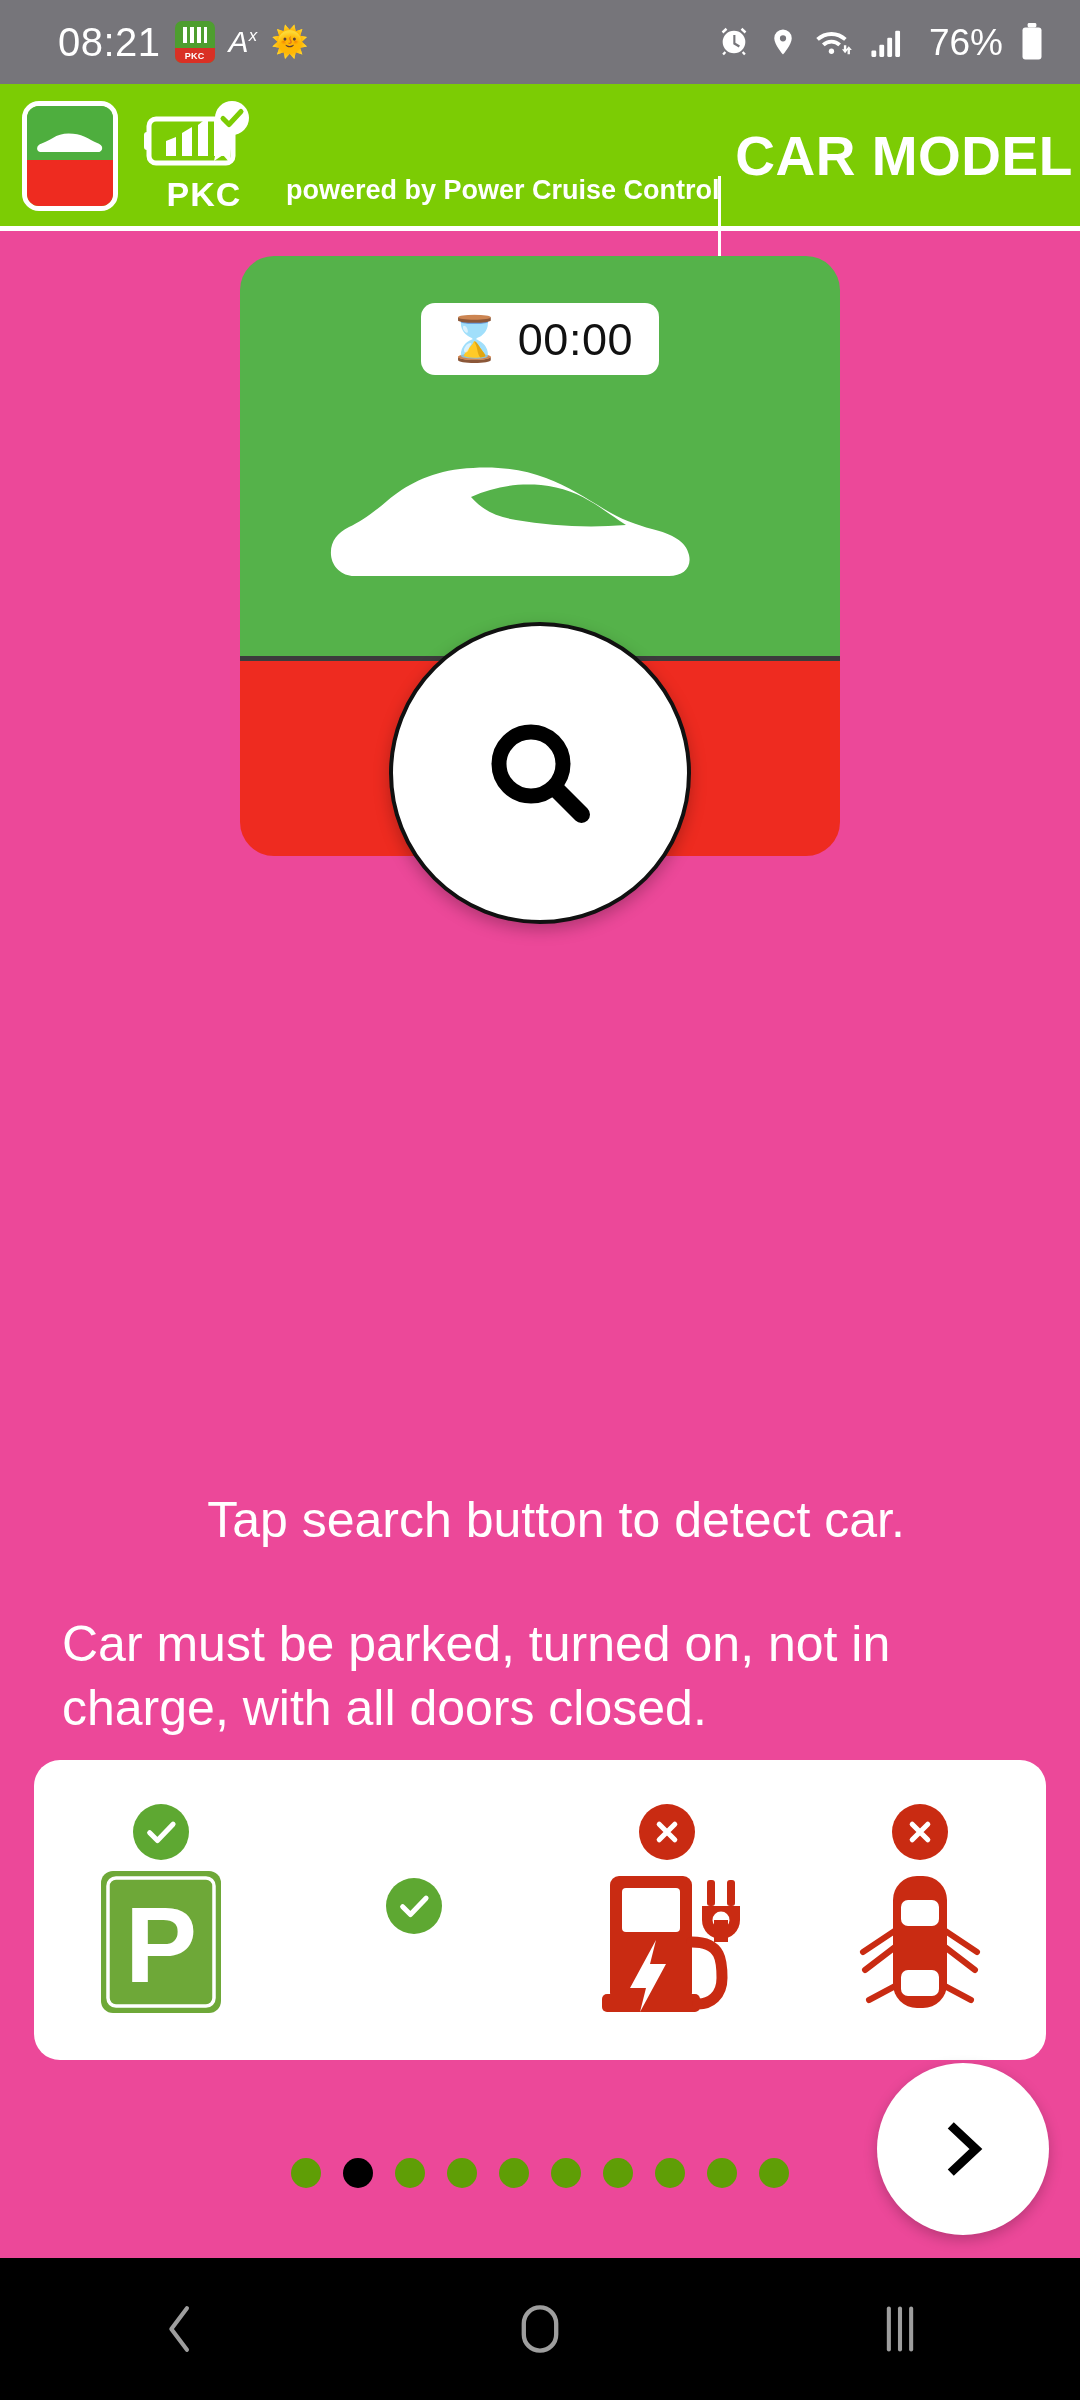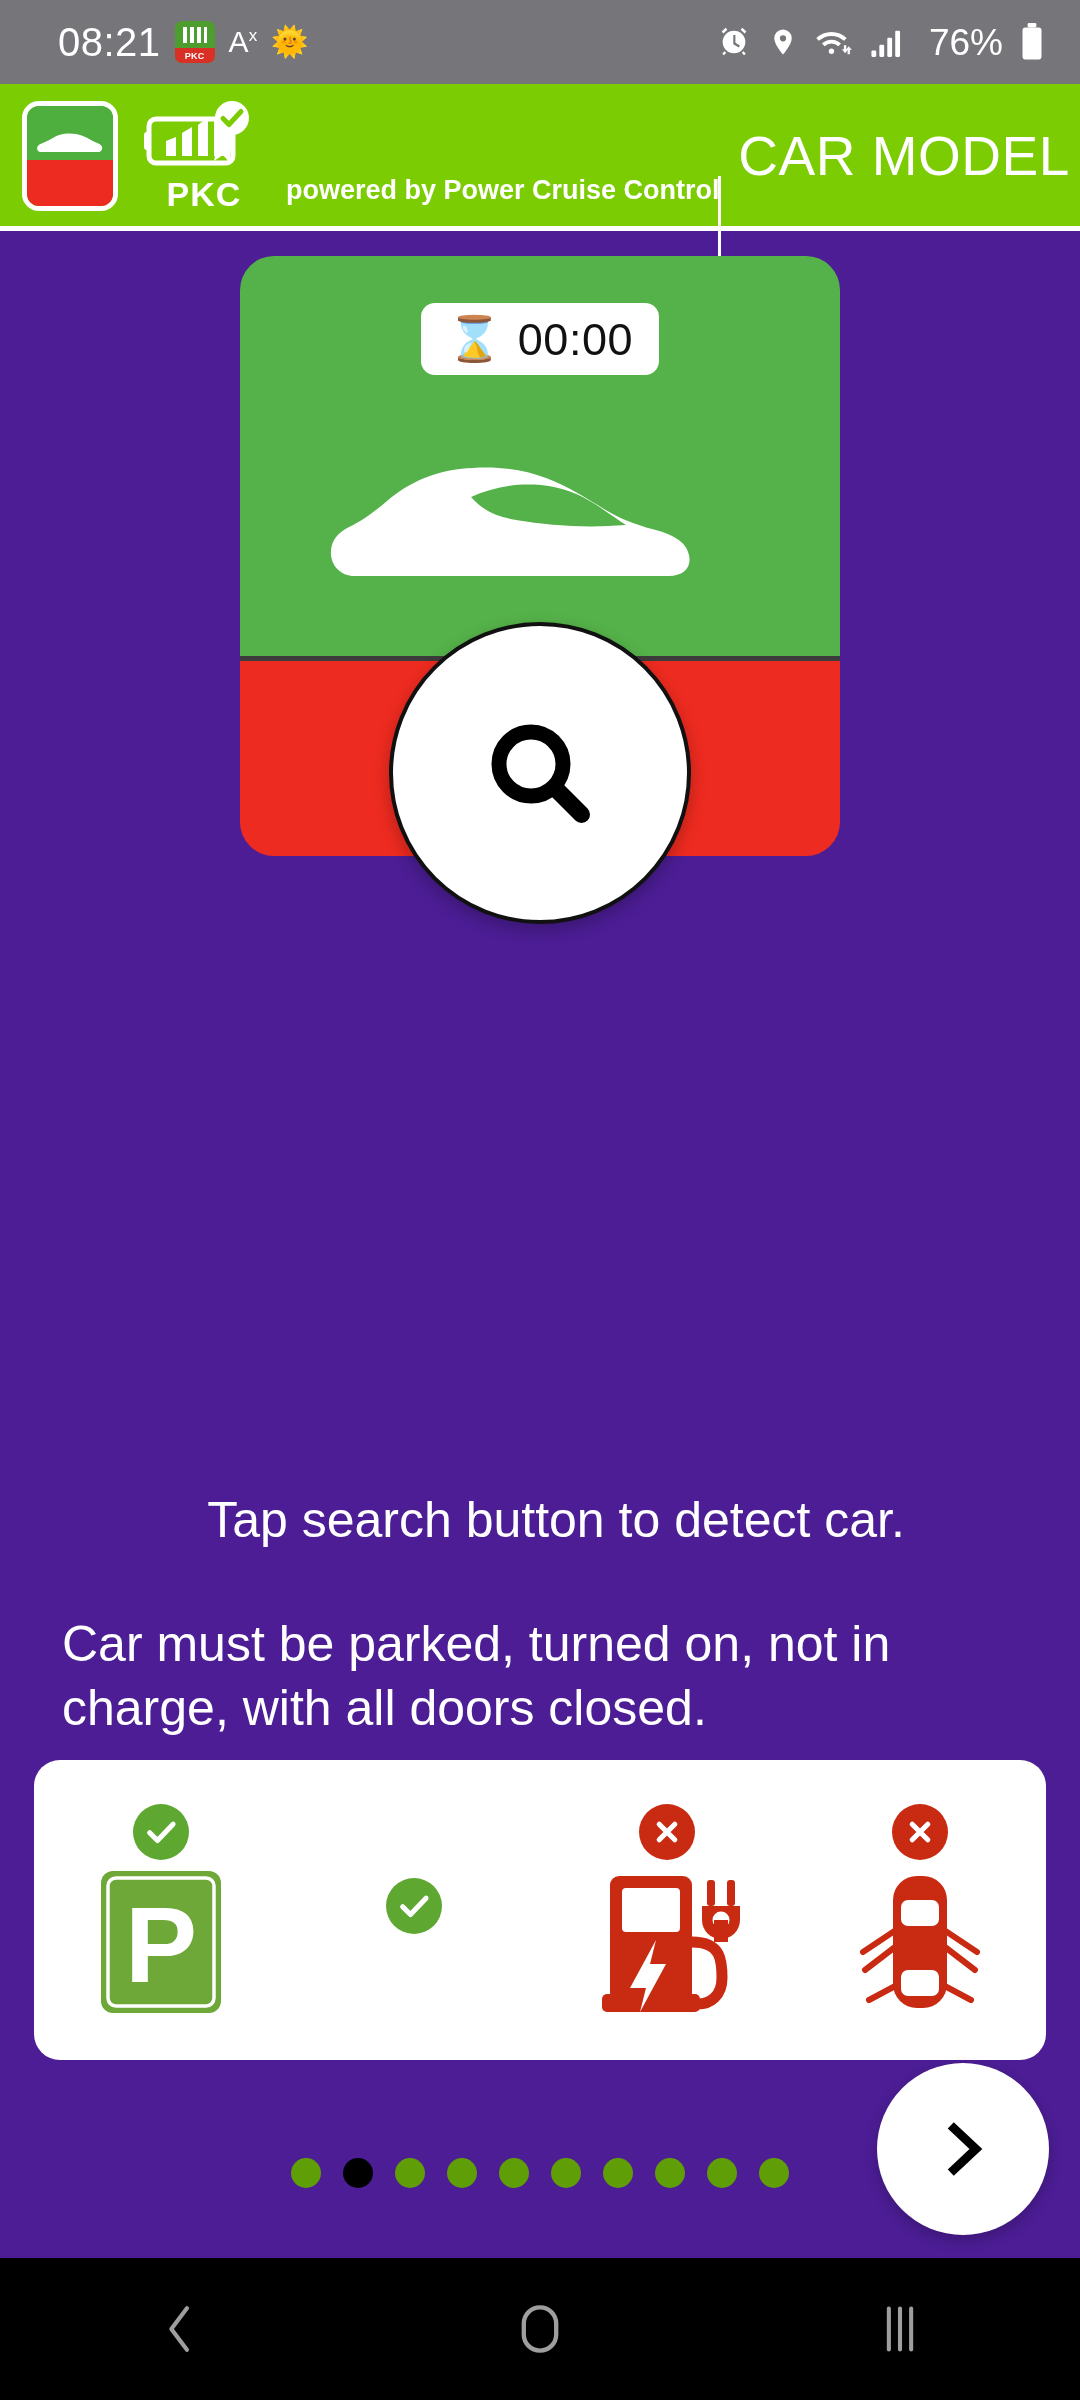--- a/index.html
+++ b/index.html
@@ -4,21 +4,21 @@
 <style>
   * { margin:0; padding:0; box-sizing:border-box; }
   html,body { width:1080px; height:2400px; overflow:hidden; }
   body {
     font-family:"Liberation Sans", sans-serif;
     background:#7CCC04;
   }
   #app {
     position:relative;
     width:1080px; height:2400px;
-    background:#4c1d95;
+    background:#ec4899;
     overflow:hidden;
   }
 
   
   .statusbar {
     position:absolute; left:0; top:0;
     width:1080px; height:84px;
     background:#76757A;
     display:flex; align-items:center;
     padding:0 36px 0 58px;
@@ -41,21 +41,21 @@
       linear-gradient(to right,#fff 0 4px, transparent 4px 7px,
                       #fff 7px 11px, transparent 11px 14px,
                       #fff 14px 18px, transparent 18px 21px, #fff 21px 24px);
   }
   .pkc-mini .bot {
     height:15px; background:#D93025;
     color:#fff; font-size:9px; font-weight:bold;
     display:flex; align-items:center; justify-content:center;
     letter-spacing:0.3px;
   }
-  .sb-ax { font-size:30px; line-height:1; position:relative; }
+  .sb-ax { font-size:30px; line-height:1; position:relative;font-style:italic; }
   .sb-ax sup { font-size:17px; }
   .sb-sun { font-size:30px; line-height:1; }
   .sb-right { margin-left:auto; display:flex; align-items:center; gap:17px; }
   .sb-right svg { display:block; }
   .sb-batt-text { font-size:37px; line-height:1; margin-left:8px; }
 
   
   .header {
     position:absolute; left:0; top:84px;
     width:1080px; height:144px;
@@ -100,21 +100,21 @@
   .hdr-divider {
     position:absolute; left:718px; top:92px;
     width:3px; height:140px; background:#ffffff;
   }
   .header-right {
     flex:1; height:144px;
     display:flex; align-items:center; justify-content:center;
     padding-left:10px;
   }
   .car-model {
-    color:#ffffff; font-size:55px; font-weight:400;
+    color:#ffffff; font-size:55px; font-weight:700;
     letter-spacing:0.5px; white-space:nowrap;
   }
   .hdr-underline {
     position:absolute; left:0; top:226px;
     width:1080px; height:5px; background:#ffffff;
   }
 
   
   .detect-card {
     position:absolute; left:240px; top:256px;

